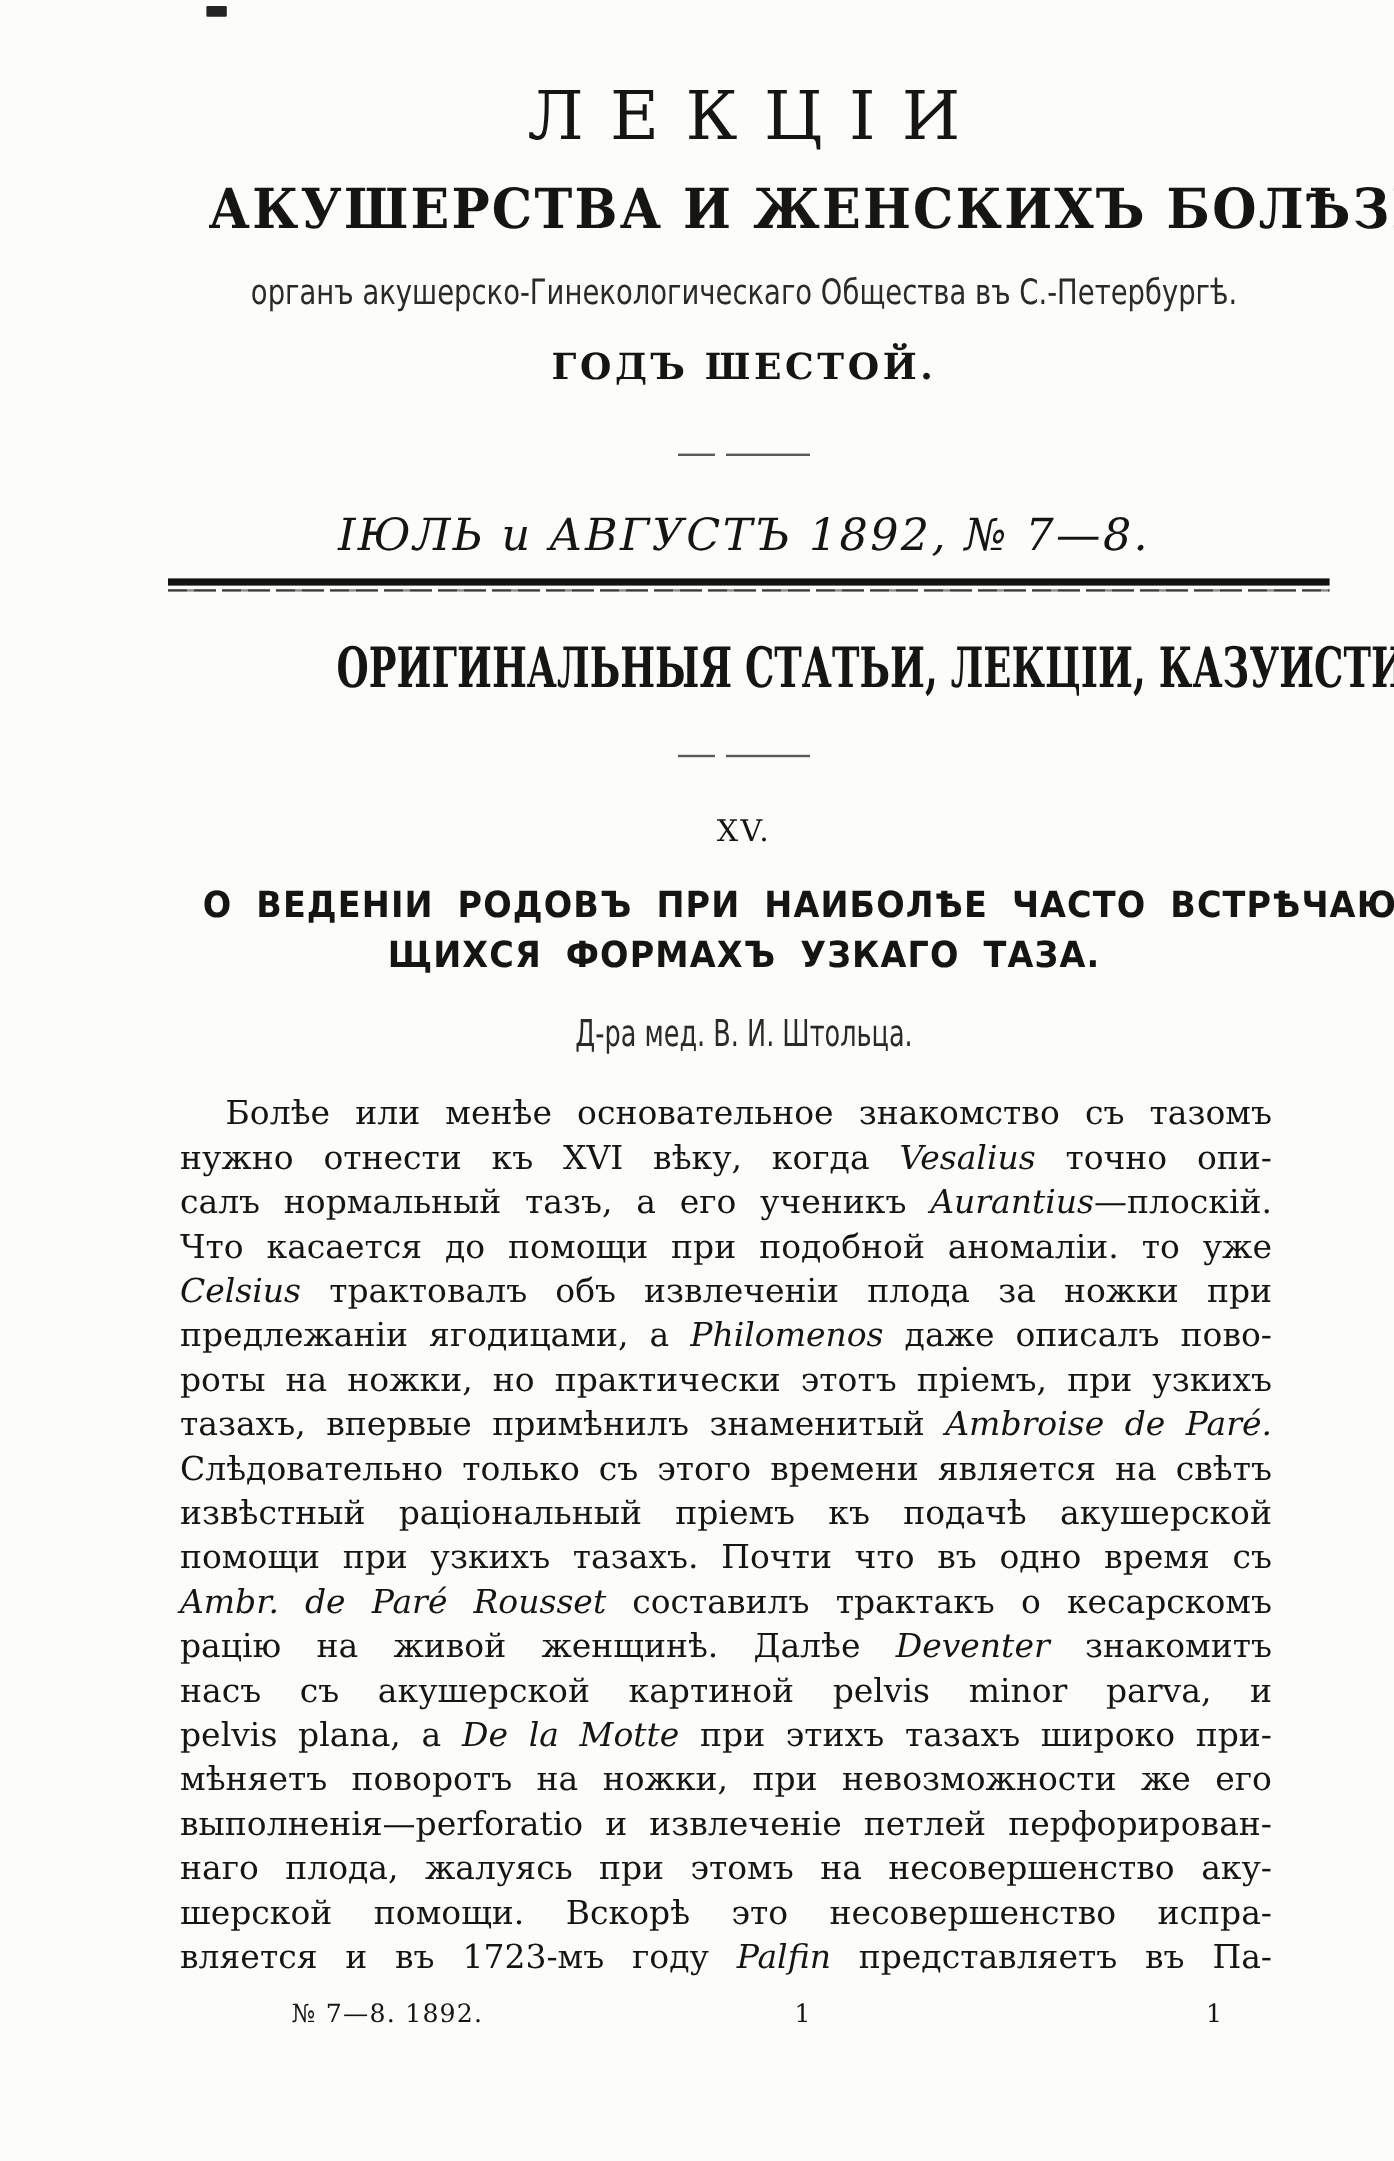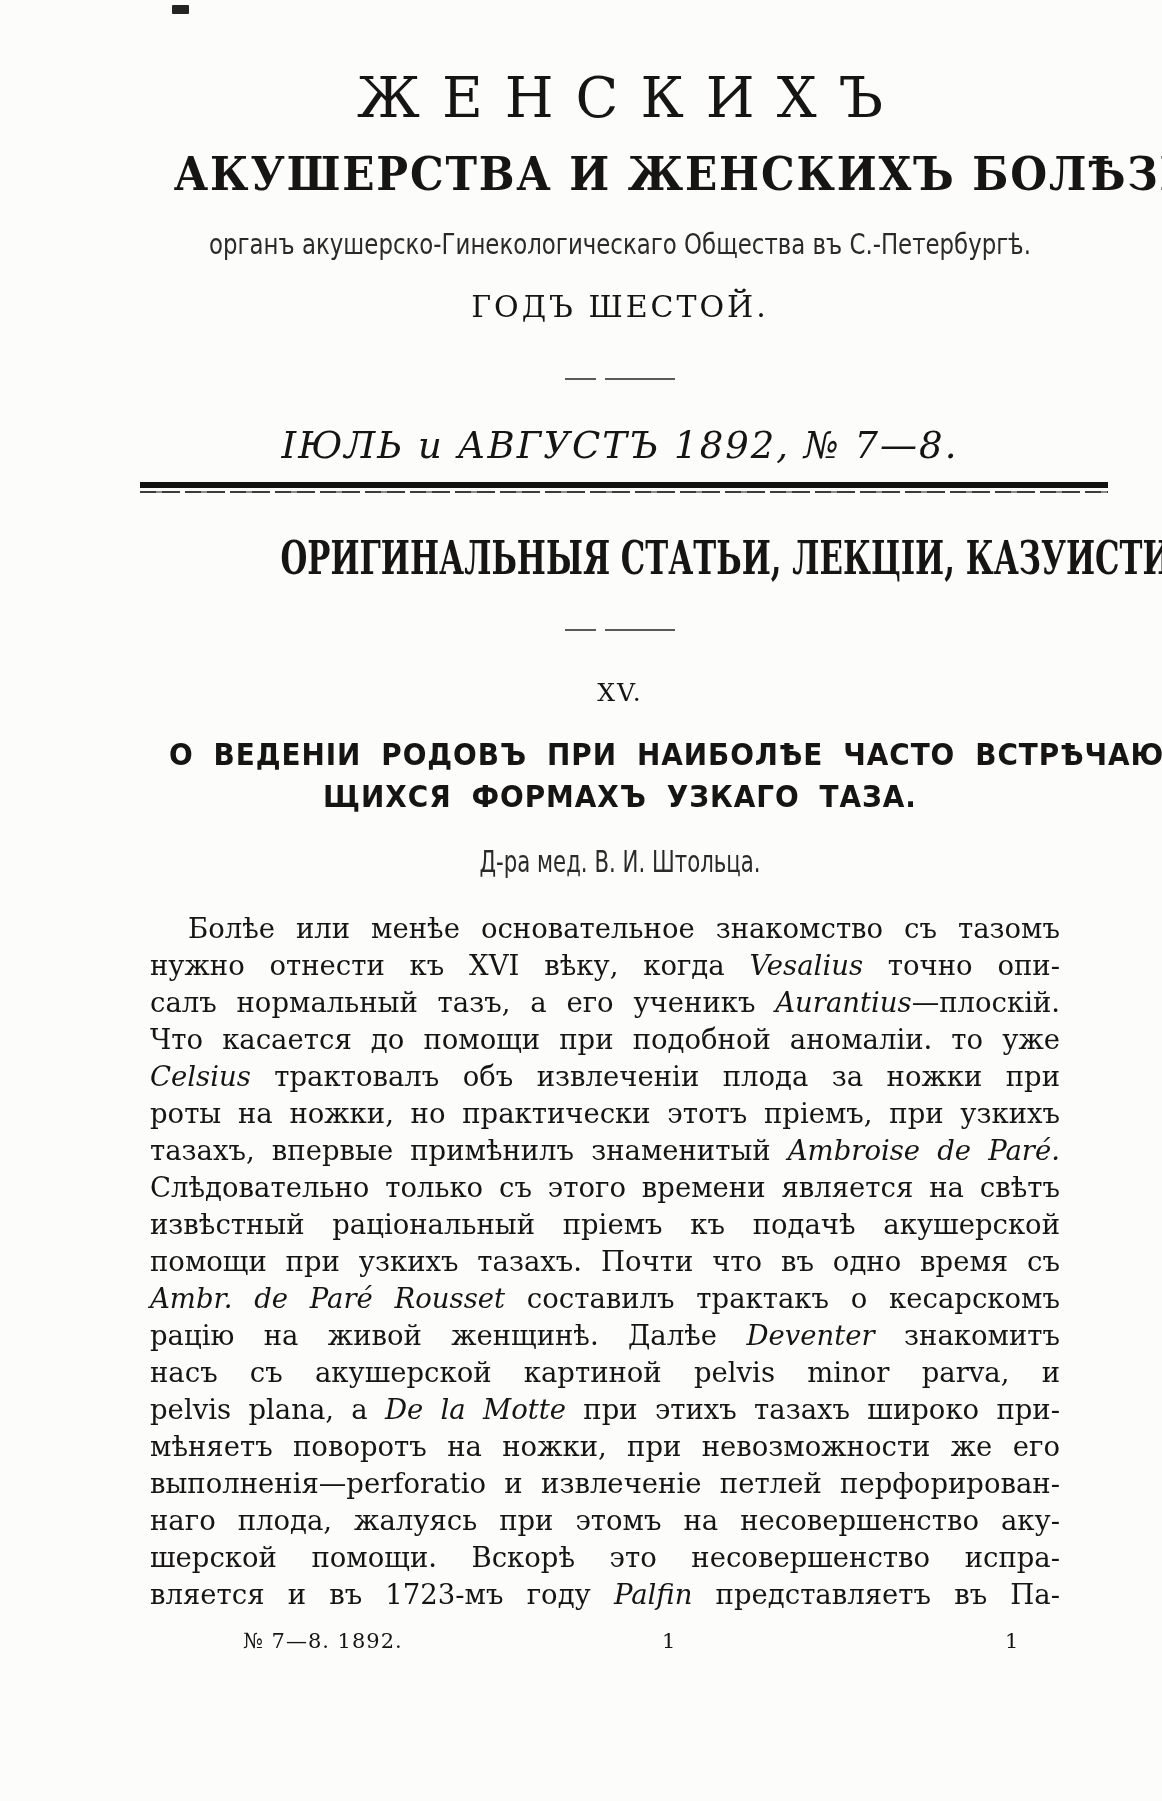--- a/index.html
+++ b/index.html
@@ -48,21 +48,21 @@
     line-height: 36px;
     font-family: "DejaVu Sans", sans-serif;
     color: #2b2a28;
     white-space: nowrap;
     transform: scaleX(0.88) scaleY(1.12);
   }
   .year-line {
     margin-top: 26px;
     font-size: 30px;
     line-height: 38px;
-    font-weight: normal;
+    font-weight: bold;
     letter-spacing: 3px;
   }
   .divider-dash {
     width: 110px;
     height: 2px;
     margin: 52px auto 0;
     background: linear-gradient(90deg, #5a5a58 0 28%, transparent 28% 36%, #5a5a58 36% 100%);
   }
   .issue-line {
     margin-top: 43px;
@@ -134,21 +134,21 @@
   .f-center { position: absolute; left: 662px; }
   .f-right  { position: absolute; left: 1005px; }
 </style>
 </head>
 <body>
 
 <div class="page">
   <div class="artifact"></div>
 
   <header class="masthead">
-    <div class="journal-title">ЖЕНСКИХЪ</div>
+    <div class="journal-title">ЛЕКЦІИ</div>
     <div class="journal-subtitle">АКУШЕРСТВА И ЖЕНСКИХЪ БОЛѢЗНЕЙ,</div>
     <div class="organ-line">органъ акушерско-Гинекологическаго Общества въ С.-Петербургѣ.</div>
     <div class="year-line">ГОДЪ ШЕСТОЙ.</div>
     <div class="divider-dash"></div>
     <div class="issue-line">ІЮЛЬ и АВГУСТЪ 1892, № 7—8.</div>
     <div class="double-rule">
       <div class="rule-thick"></div>
       <div class="rule-thin"></div>
     </div>
   </header>
@@ -163,20 +163,21 @@
     </div>
     <div class="article-author">Д-ра мед. В. И. Штольца.</div>
   </section>
 
   <div class="body-paragraph">
       <div class="body-line indent"><span>Болѣе или менѣе основательное знакомство съ тазомъ</span></div>
       <div class="body-line"><span>нужно отнести къ XVI вѣку, когда </span><span class="lat">Vesalius</span><span> точно опи-</span></div>
       <div class="body-line"><span>салъ нормальный тазъ, а его ученикъ </span><span class="lat">Aurantius</span><span>—плоскій.</span></div>
       <div class="body-line"><span>Что касается до помощи при подобной аномаліи. то уже</span></div>
       <div class="body-line"><span class="lat">Celsius</span><span> трактовалъ объ извлеченіи плода за ножки при</span></div>
+      <div class="body-line"><span>предлежаніи ягодицами, а </span><span class="lat">Philomenos</span><span> даже описалъ пово-</span></div>
       <div class="body-line"><span>роты на ножки, но практически этотъ пріемъ, при узкихъ</span></div>
       <div class="body-line"><span>тазахъ, впервые примѣнилъ знаменитый </span><span class="lat">Ambroise de Paré.</span></div>
       <div class="body-line"><span>Слѣдовательно только съ этого времени является на свѣтъ</span></div>
       <div class="body-line"><span>извѣстный раціональный пріемъ къ подачѣ акушерской</span></div>
       <div class="body-line"><span>помощи при узкихъ тазахъ. Почти что въ одно время съ</span></div>
       <div class="body-line"><span class="lat">Ambr. de Paré Rousset</span><span> составилъ трактакъ о кесарскомъ</span></div>
       <div class="body-line"><span>рацію на живой женщинѣ. Далѣе </span><span class="lat">Deventer</span><span> знакомитъ</span></div>
       <div class="body-line"><span>насъ съ акушерской картиной pelvis minor parva, и</span></div>
       <div class="body-line"><span>pelvis plana, a </span><span class="lat">De la Motte</span><span> при этихъ тазахъ широко при-</span></div>
       <div class="body-line"><span>мѣняетъ поворотъ на ножки, при невозможности же его</span></div>

